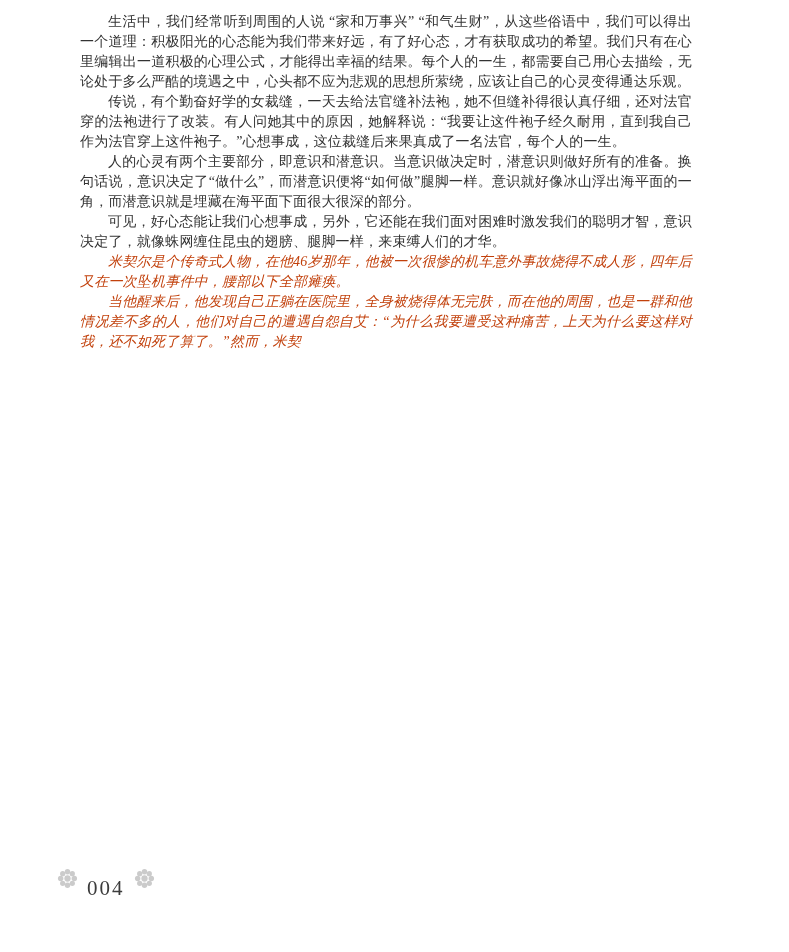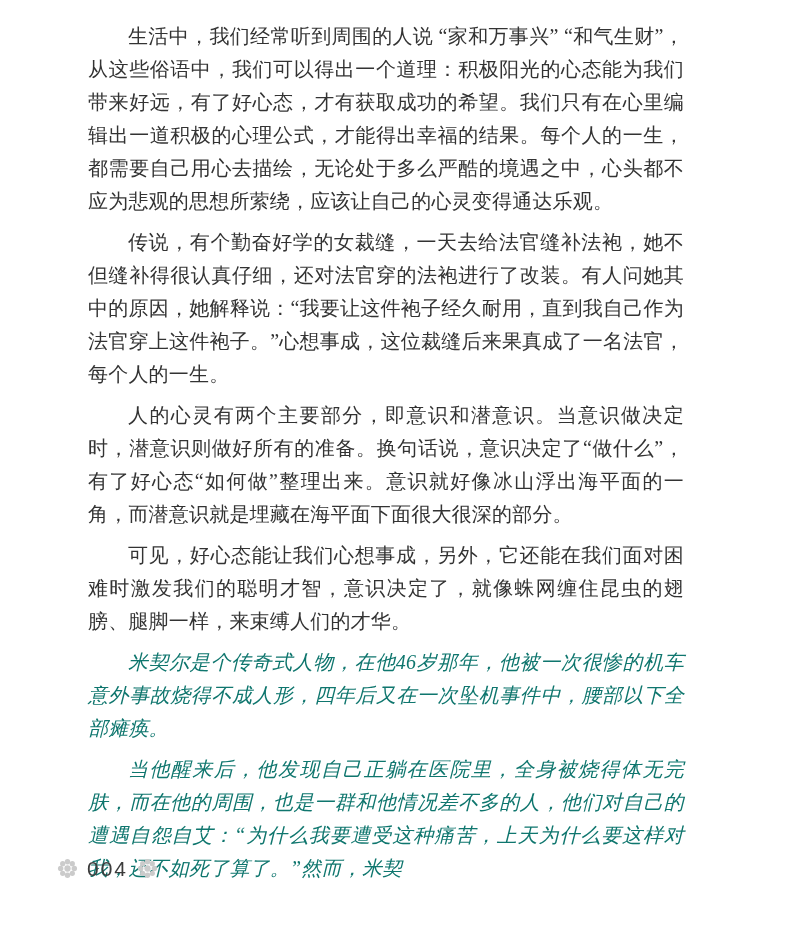--- a/index.html
+++ b/index.html
@@ -17,65 +17,66 @@
     color: #333333;
     overflow: hidden;
   }
   .text-block {
     position: absolute;
     left: 80px;
     top: 12px;
     width: 612px;
   }
   .text-block p {
-    margin: 8px;
+    margin: 0;
     padding: 0;
-    font-size: 20px;
-    line-height: 33px;
+    font-size: 14px;
+    line-height: 20px;
     text-align: justify;
     text-justify: inter-ideograph;
     text-indent: 2em;
     letter-spacing: 0.2px;
   }
   .text-block p.kai {
     font-style: italic;
-    color: #0f766e;
+    color: #c2410c;
   }
   .footer {
     position: absolute;
     left: 57px;
     top: 858px;
     display: flex;
     align-items: center;
     gap: 9px;
   }
   .page-number {
-    font-family: Liberation Sans, sans-serif;
+    font-family: Liberation Serif, serif;
     font-size: 21px;
     letter-spacing: 2px;
     color: #3c3c3c;
     line-height: 1;
+    margin-top: 20px;
   }
   .ornament {
     display: inline-flex;
     align-items: center;
     justify-content: center;
     width: 21px;
     height: 21px;
   }
 </style>
 </head>
 <body>
 
 <div class="page">
 
   <div class="text-block" id="paragraphs">
       <p class="song">生活中，我们经常听到周围的人说 “家和万事兴” “和气生财”，从这些俗语中，我们可以得出一个道理：积极阳光的心态能为我们带来好远，有了好心态，才有获取成功的希望。我们只有在心里编辑出一道积极的心理公式，才能得出幸福的结果。每个人的一生，都需要自己用心去描绘，无论处于多么严酷的境遇之中，心头都不应为悲观的思想所萦绕，应该让自己的心灵变得通达乐观。</p>
       <p class="song">传说，有个勤奋好学的女裁缝，一天去给法官缝补法袍，她不但缝补得很认真仔细，还对法官穿的法袍进行了改装。有人问她其中的原因，她解释说：“我要让这件袍子经久耐用，直到我自己作为法官穿上这件袍子。”心想事成，这位裁缝后来果真成了一名法官，每个人的一生。</p>
-      <p class="song">人的心灵有两个主要部分，即意识和潜意识。当意识做决定时，潜意识则做好所有的准备。换句话说，意识决定了“做什么”，有了好心态“如何做”整理出来。意识就好像冰山浮出海平面的一角，而潜意识就是埋藏在海平面下面很大很深的部分。</p>
+      <p class="song">人的心灵有两个主要部分，即意识和潜意识。当意识做决定时，潜意识则做好所有的准备。换句话说，意识决定了“做什么”，而潜意识便将“如何做”腿脚一样。意识就好像冰山浮出海平面的一角，而潜意识就是埋藏在海平面下面很大很深的部分。</p>
       <p class="song">可见，好心态能让我们心想事成，另外，它还能在我们面对困难时激发我们的聪明才智，意识决定了，就像蛛网缠住昆虫的翅膀、腿脚一样，来束缚人们的才华。</p>
       <p class="kai">米契尔是个传奇式人物，在他46岁那年，他被一次很惨的机车意外事故烧得不成人形，四年后又在一次坠机事件中，腰部以下全部瘫痪。</p>
       <p class="kai">当他醒来后，他发现自己正躺在医院里，全身被烧得体无完肤，而在他的周围，也是一群和他情况差不多的人，他们对自己的遭遇自怨自艾：“为什么我要遭受这种痛苦，上天为什么要这样对我，还不如死了算了。”然而，米契</p>
     </div>
 
   <div class="footer">
     <span class="ornament">
       <svg viewBox="0 0 24 24" width="21" height="21" aria-hidden="true">
         <g class="ornament-fill" fill="#cbcbcb">
           <circle cx="12" cy="4.2" r="3.1"></circle>

